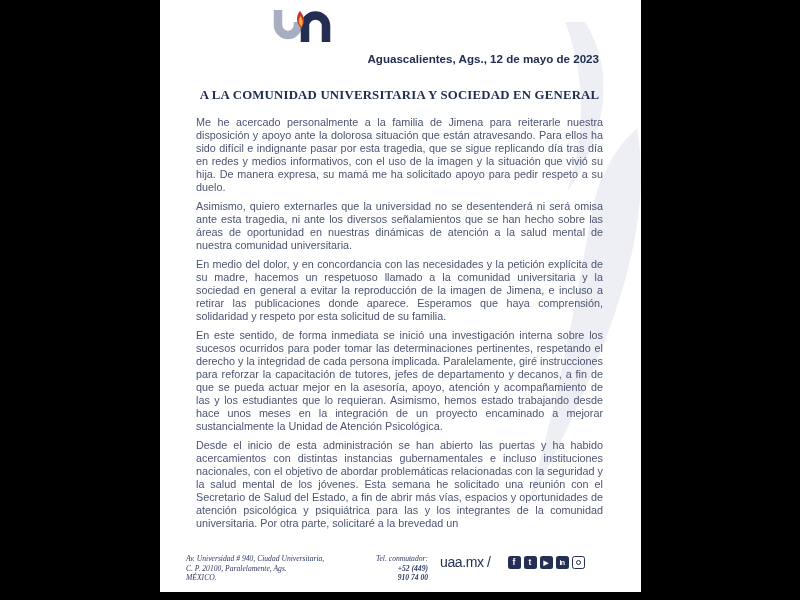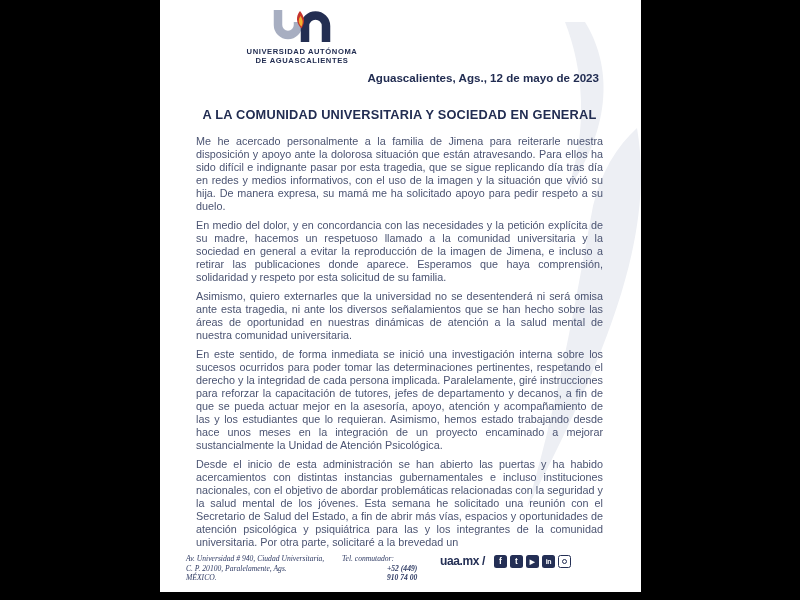--- a/index.html
+++ b/index.html
@@ -70,20 +70,21 @@
     padding-right: 4px;
   }
   
   .letter-title {
     margin-top: 23px;
     text-align: center;
     font-size: 12.8px;
     font-weight: bold;
     letter-spacing: 0.2px;
     color: #222d52;
+    font-family: Liberation Serif, serif;
   }
   
   .letter-body {
     margin-top: 13px;
   }
   .letter-body p {
     margin: 0 0 6px 0;
     font-size: 10.8px;
     line-height: 13px;
     text-align: justify;
@@ -107,35 +108,36 @@
   .address-block {
     width: 148px;
     font-size: 7.6px;
     line-height: 9.6px;
   }
   .phone-block {
     width: 86px;
     margin-left: 8px;
     font-size: 7.6px;
     line-height: 9.6px;
+    text-align: right;
   }
   .phone-number { font-weight: bold; margin-left: 45px; }
   .social-block {
     margin-left: 12px;
     display: flex;
     align-items: center;
     font-style: normal;
     font-family: "Liberation Sans", sans-serif;
   }
   .site-label {
-    font-size: 12px;
-    font-weight: bold;
+    font-size: 14px;
+    font-weight: normal;
     letter-spacing: -0.4px;
     color: #242f55;
-    margin-right: 6px;
+    margin-right: 14px;
   }
   .icon-row { display: flex; align-items: center; }
   .social-icon {
     width: 13px;
     height: 13px;
     border-radius: 2.5px;
     background: #242f55;
     color: #ffffff;
     font-size: 8.5px;
     font-weight: bold;
@@ -175,34 +177,30 @@
 
     <div class="content">
 
       <div class="logo-block">
         <svg class="logo-mark" viewBox="0 0 74 40">
           <path d="M13 4 v15 a10 10 0 0 0 20 0 v-3" fill="none" stroke="#a7aec1" stroke-width="8.5"></path>
           <path d="M40 36 v-16 a10.5 10.5 0 0 1 21 0 v16" fill="none" stroke="#232e52" stroke-width="8.5"></path>
           <path d="M35 5 c4.5 5.5 5.5 11 1.5 17.5 c-5.5 -5.5 -6 -12 -1.5 -17.5 Z" fill="#c5342c"></path>
           <path d="M35.4 10 c2.6 3.6 3.1 7 0.9 10.8 c-3.1 -3.6 -3.4 -7.2 -0.9 -10.8 Z" fill="#f2b230"></path>
         </svg>
-        <div class="logo-name">
-          <div>UNIVERSIDAD AUTÓNOMA</div>
-          <div>DE AGUASCALIENTES</div>
-        </div>
       </div>
 
       <div class="date-line">Aguascalientes, Ags., 12 de mayo de 2023</div>
 
       <div class="letter-title">A LA COMUNIDAD UNIVERSITARIA Y SOCIEDAD EN GENERAL</div>
 
       <div class="letter-body">
         <p>Me he acercado personalmente a la familia de Jimena para reiterarle nuestra disposición y apoyo ante la dolorosa situación que están atravesando. Para ellos ha sido difícil e indignante pasar por esta tragedia, que se sigue replicando día tras día en redes y medios informativos, con el uso de la imagen y la situación que vivió su hija. De manera expresa, su mamá me ha solicitado apoyo para pedir respeto a su duelo.</p>
+        <p>Asimismo, quiero externarles que la universidad no se desentenderá ni será omisa ante esta tragedia, ni ante los diversos señalamientos que se han hecho sobre las áreas de oportunidad en nuestras dinámicas de atención a la salud mental de nuestra comunidad universitaria.</p>
         <p>En medio del dolor, y en concordancia con las necesidades y la petición explícita de su madre, hacemos un respetuoso llamado a la comunidad universitaria y la sociedad en general a evitar la reproducción de la imagen de Jimena, e incluso a retirar las publicaciones donde aparece. Esperamos que haya comprensión, solidaridad y respeto por esta solicitud de su familia.</p>
-        <p>Asimismo, quiero externarles que la universidad no se desentenderá ni será omisa ante esta tragedia, ni ante los diversos señalamientos que se han hecho sobre las áreas de oportunidad en nuestras dinámicas de atención a la salud mental de nuestra comunidad universitaria.</p>
         <p>En este sentido, de forma inmediata se inició una investigación interna sobre los sucesos ocurridos para poder tomar las determinaciones pertinentes, respetando el derecho y la integridad de cada persona implicada. Paralelamente, giré instrucciones para reforzar la capacitación de tutores, jefes de departamento y decanos, a fin de que se pueda actuar mejor en la asesoría, apoyo, atención y acompañamiento de las y los estudiantes que lo requieran. Asimismo, hemos estado trabajando desde hace unos meses en la integración de un proyecto encaminado a mejorar sustancialmente la Unidad de Atención Psicológica.</p>
         <p>Desde el inicio de esta administración se han abierto las puertas y ha habido acercamientos con distintas instancias gubernamentales e incluso instituciones nacionales, con el objetivo de abordar problemáticas relacionadas con la seguridad y la salud mental de los jóvenes. Esta semana he solicitado una reunión con el Secretario de Salud del Estado, a fin de abrir más vías, espacios y oportunidades de atención psicológica y psiquiátrica para las y los integrantes de la comunidad universitaria. Por otra parte, solicitaré a la brevedad un</p>
       </div>
     </div>
 
     <div class="paper-footer">
       <div class="address-block">
         <div>Av. Universidad # 940, Ciudad Universitaria,</div>
         <div>C. P. 20100, Paralelamente, Ags.</div>
         <div>MÉXICO.</div>

